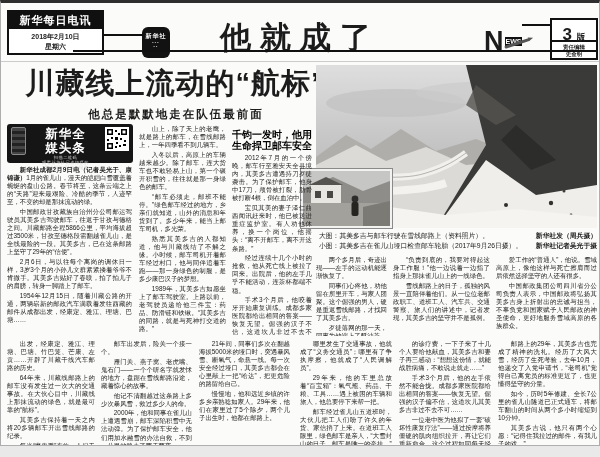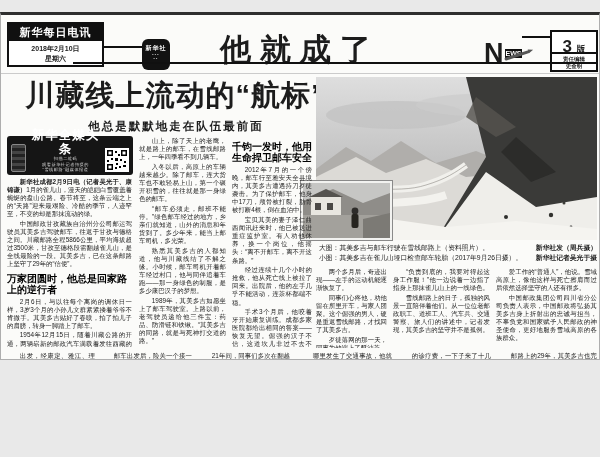--- a/index.html
+++ b/index.html
@@ -1,17 +1,17 @@
 <!DOCTYPE html>
 <html><head>
 <meta charset="utf-8">
 <style>
   *{margin:0;padding:0;box-sizing:border-box}
   html,body{background:#e9e9e9}
-  .page{position:relative;width:600px;height:348px;margin:12px auto;background:#fbfbf9;
+  .page{position:relative;width:600px;height:446px;margin:0 auto;background:#fbfbf9;
         border:1px solid #aeaeae;border-top:3px solid #2e2e2e;overflow:hidden;
         font-family:"Liberation Sans","DejaVu Sans",sans-serif;color:#1c1c1c}
 
   
   .masthead-box{position:absolute;left:6px;top:7px;width:97px;height:45px;border:2px solid #101010;background:#fff}
   .masthead-top{background:#101010;color:#fff;font-size:11px;font-weight:bold;text-align:center;height:17px;line-height:17px;letter-spacing:1px}
   .masthead-date,.masthead-week{font-size:7px;font-weight:bold;text-align:center;line-height:10px}
   .masthead-date{margin-top:3px}
   .connector{position:absolute;background:#101010}
   .c1{left:103px;top:31px;width:38px;height:2px}
@@ -36,21 +36,21 @@
   .content-rule{position:absolute;left:0;top:58px;width:600px;height:1px;background:#cbcbcb}
 
   
   .headline{position:absolute;left:8px;top:61px;width:334px;text-align:center;
             font-size:29px;font-weight:900;letter-spacing:1px;white-space:nowrap}
   .subtitle{position:absolute;left:28px;top:104px;width:294px;text-align:center;
             font-size:11.5px;font-weight:bold;letter-spacing:2px}
 
   
   .banner{position:absolute;left:6px;top:121px;width:126px;height:39px;background:#151515;border-radius:3px;
-          color:#fff;display:flex;align-items:flex-end;padding:3px 4px;gap:3px}
+          color:#fff;display:flex;align-items:flex-start;padding:3px 4px;gap:16px}
   .banner-graphic{width:15px;height:28px;border:1px solid #888;border-radius:2px;background:
       repeating-linear-gradient(#444 0 3px,#222 3px 6px)}
   .banner-main{flex:1;min-width:0}
   .banner-title{font-size:12.5px;font-weight:900;letter-spacing:1px;text-align:center;line-height:14px}
   .banner-note{font-size:4.2px;line-height:5.2px;color:#d5d5d5;text-align:center;letter-spacing:.5px}
   .qr{width:24px;height:24px;background:#fff;padding:1px;flex:none}
 
   
   .photo{position:absolute;left:315px;top:62px;width:281px;height:163px;overflow:hidden;background:#c9c9c9}
   .inset{position:absolute;left:300px;top:166px;width:91px;height:59px;border:2px solid #f2f2f0;
@@ -207,21 +207,20 @@
       <span>小图：其美多吉在雀儿山垭口检查邮车轮胎（2017年9月26日摄）。</span>
       <span class="cap-credit">新华社记者吴光于摄</span>
     </div>
   </div>
 
   <div class="col col-1">
     <p><span class="lead-bold">新华社成都2月9日电（记者吴光于、康锦谦）</span><span>1月的雀儿山，漫天的皑皑白雪覆盖着蜿蜒的盘山公路。春节将至，这条云端之上的“天路”迎来最艰险、冷酷的季节，人迹罕至，不变的却是那抹流动的绿。</span></p>
     <div>
         <p>中国邮政甘孜藏族自治州分公司邮运驾驶员其美多吉驾驶邮车，往返于甘孜与德格之间。川藏邮路全程5866公里，平均海拔超过3500米，甘孜至德格段需翻越雀儿山，是全线最险的一段。其美多吉，已在这条邮路上坚守了29年的“信使”。</p>
       </div>
-    <div class="subhead">万家团圆时，他总是回家路上的逆行者</div>
     <div>
         <p>2月6日，与以往每个离岗的调休日一样，3岁3个月的小孙儿文群紧紧搂着爷爷不肯撒手。其美多吉贴好了春联，拍了拍儿子的肩膀，转身一脚踏上了邮车。</p>
         <p>1954年12月15日，随着川藏公路的开通，两辆崭新的邮政汽车满载着发往西藏的邮件从成都出发，经康定、雅江、理塘、巴塘……</p>
       </div>
   </div>
 
   <div class="col col-2">
       <p>山上，除了天上的老鹰，就是路上的邮车，在雪线邮路上，一年四季看不到几辆车。</p>
       <p>入冬以后，高原上的车辆越来越少。除了邮车，连大货车也不敢轻易上山，第一个碾开积雪的，往往就是那一身绿色的邮车。</p>
       <p>“邮车必须走，邮班不能停。”绿色邮车经过的地方，乡亲们就知道，山外的消息和年货到了。多少年来，能当上邮车司机，多光荣。</p>

